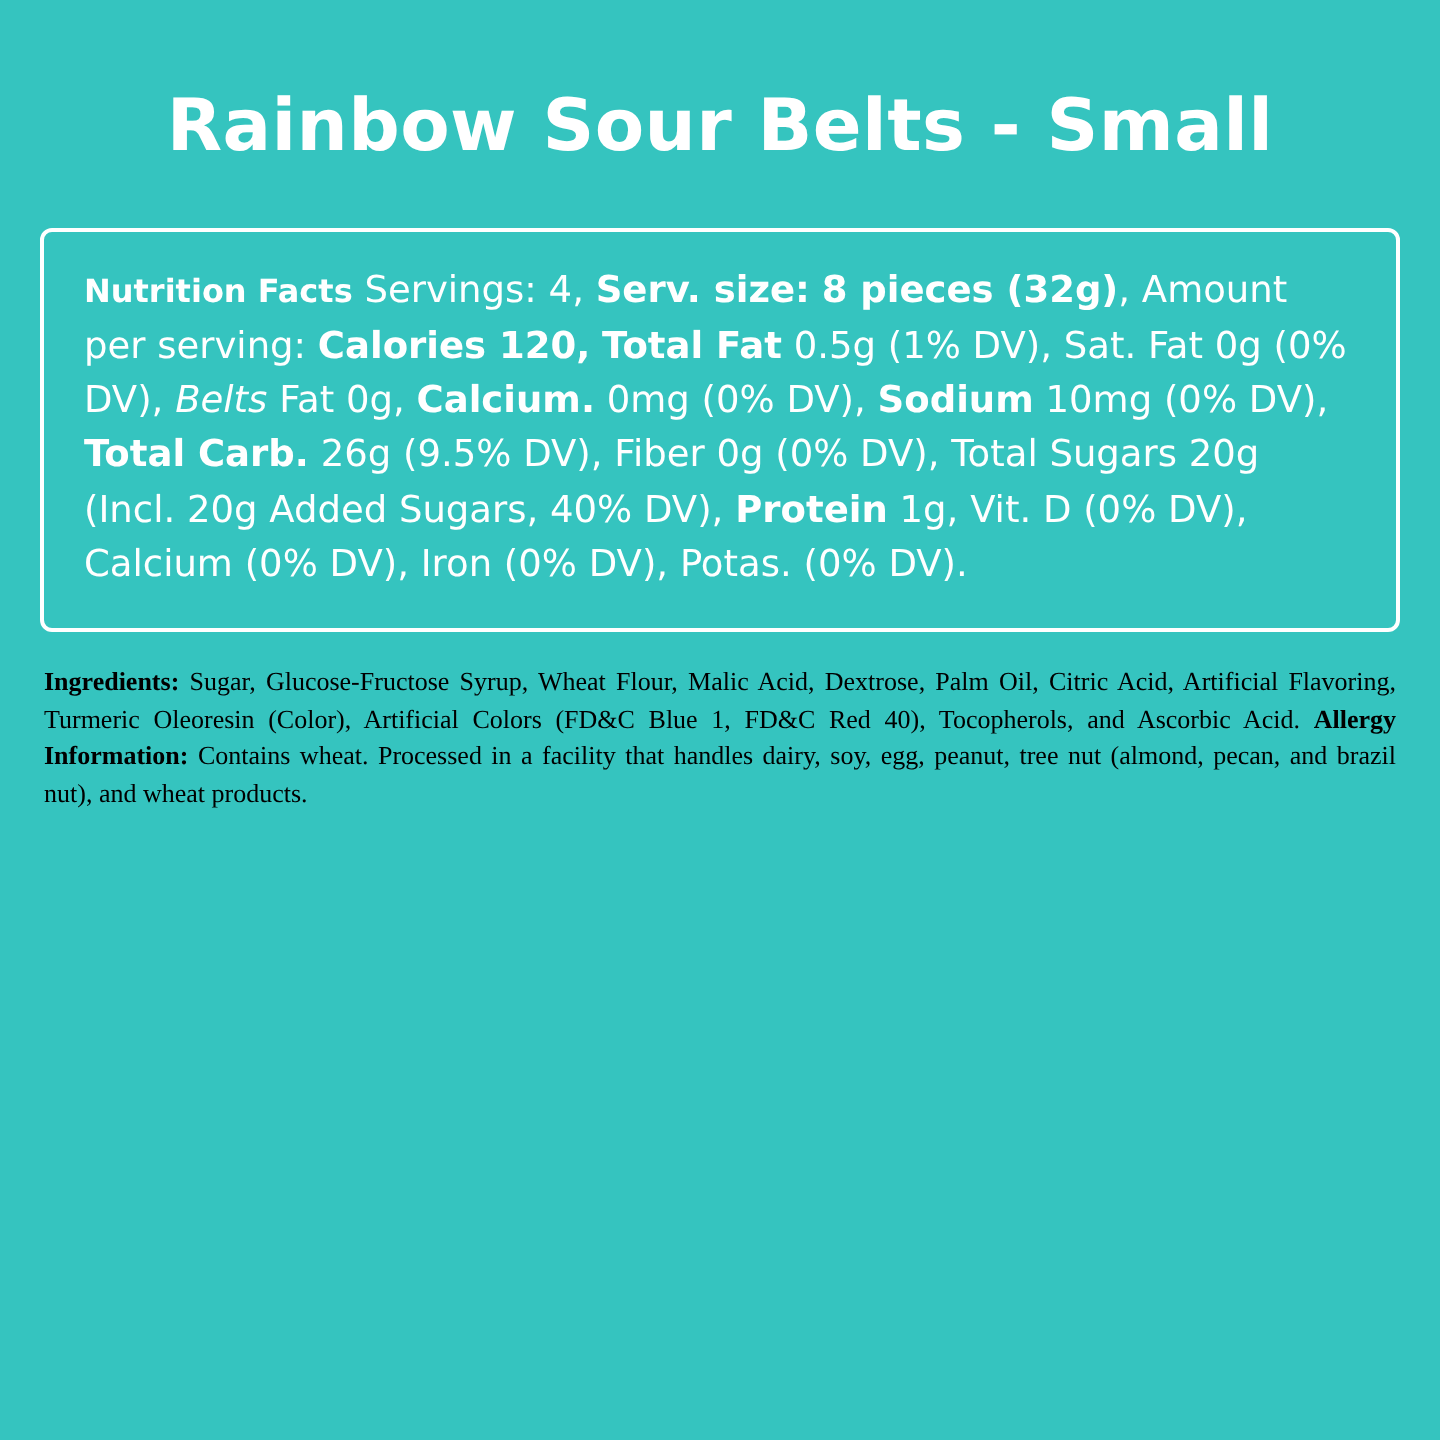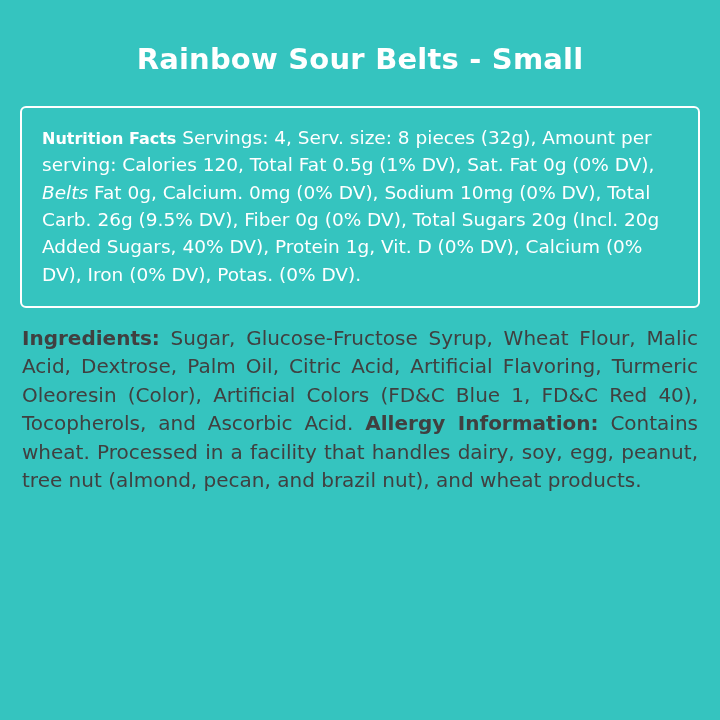--- a/index.html
+++ b/index.html
@@ -16,21 +16,21 @@
   }
   .page {
     width: 720px;
     height: 720px;
     box-sizing: border-box;
     padding: 0 20px;
     position: relative;
   }
   .product-title {
     text-align: center;
-    font-size: 29px;
+    font-size: 36px;
     font-weight: bold;
     letter-spacing: 0.2px;
     margin-top: 42px;
     margin-bottom: 0;
     line-height: 1.2;
     color: #ffffff;
   }
   .facts-box {
     margin-top: 29px;
     border: 2px solid #ffffff;
@@ -42,32 +42,33 @@
     font-size: 18.5px;
     line-height: 1.48;
     color: #ffffff;
     text-align: left;
   }
   .facts-text .hdr {
     font-weight: bold;
     font-size: 16px;
   }
   .facts-text b {
-    font-weight: normal;
+    font-weight: bold;
   }
   .facts-text i {
     font-style: italic;
   }
   .ingredients-block {
     margin-top: 16px;
-    font-size: 20px;
+    font-size: 13px;
     line-height: 1.42;
-    color: #404040;
+    color: #000000;
     text-align: justify;
     padding: 0 2px;
+    font-family: Liberation Serif, serif;
   }
   .ingredients-block b {
     font-weight: bold;
   }
 </style>
 </head>
 <body>
 
 <div class="page">
 

